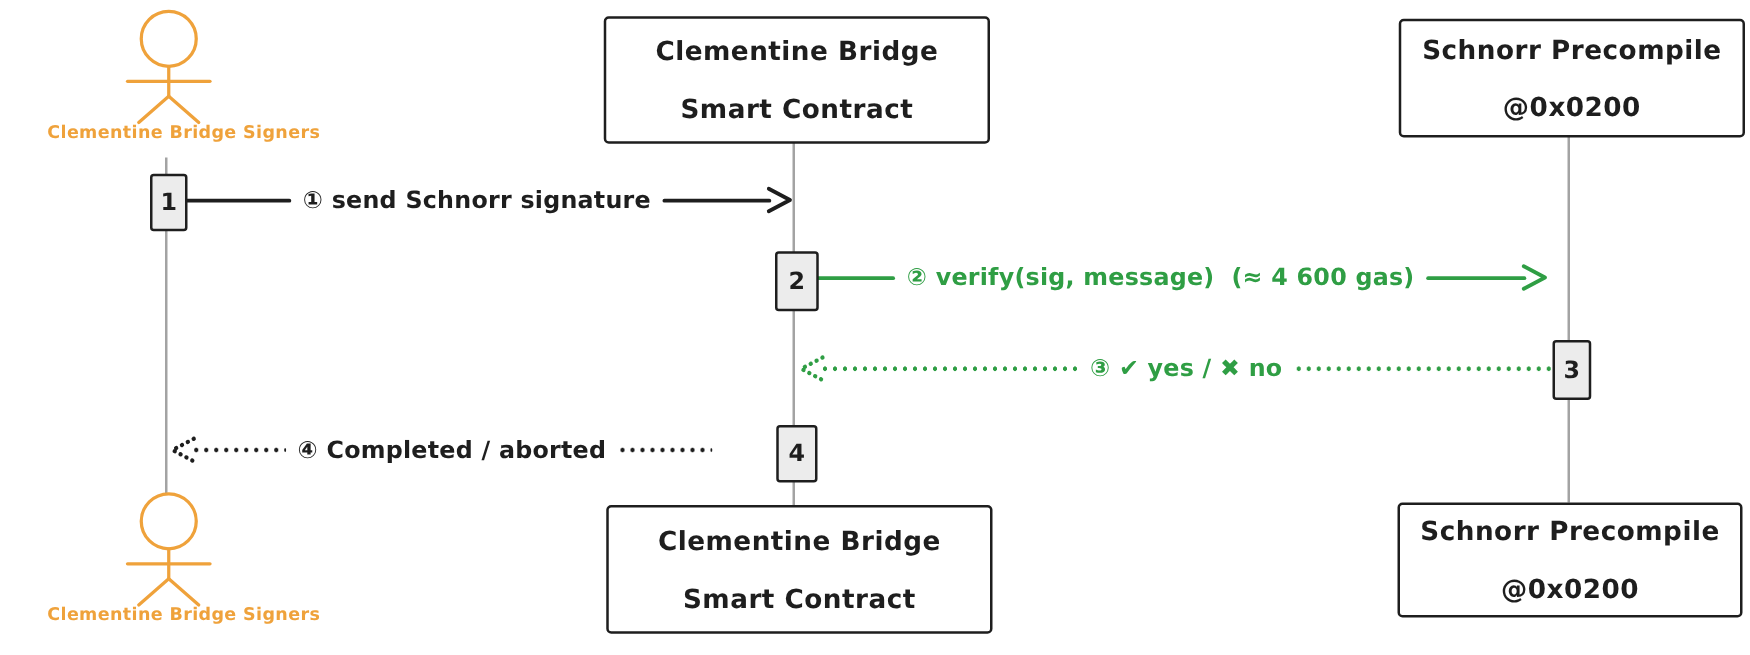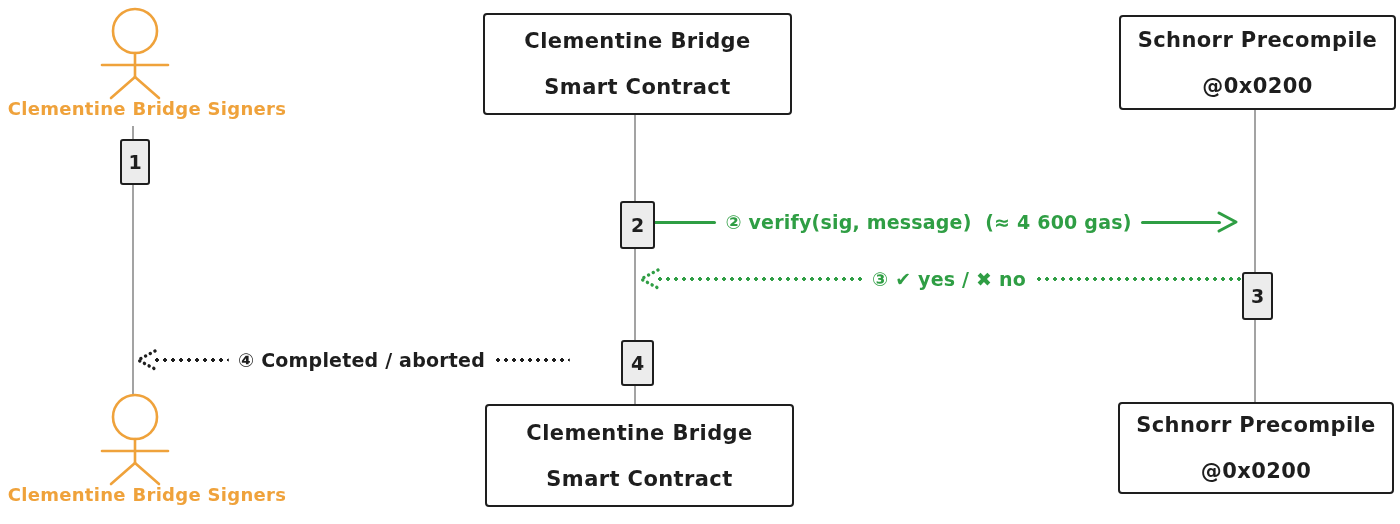--- a/index.html
+++ b/index.html
@@ -15,21 +15,21 @@
   #ll-mid   { left:634px; top:111px; height:293px; }
   #ll-right { left:1254px; top:106px; height:296px; }
 
   
   .actor { position:absolute; left:2px; width:290px; height:122px; z-index:3; }
   .actor.top { top:6px; }
   .actor.bottom { top:392px; }
   .actor .person { position:absolute; left:93px; top:0; }
   .actor .actor-label {
     position:absolute; top:92px; left:0; width:100%; text-align:center;
-    color:var(--orange,#efa23b); font-size:18px; font-weight:600; letter-spacing:.3px;
+    color:var(--orange,#efa23b); font-size:14px; font-weight:600; letter-spacing:.3px;
     white-space:nowrap;
   }
 
   
   .pbox {
     position:absolute; background:#ffffff; border:2.5px solid var(--ink,#1e1e1e);
     border-radius:4px; display:flex; flex-direction:column; align-items:center;
     justify-content:center; gap:22px; font-size:21px; font-weight:600;
     letter-spacing:.4px; z-index:3; text-align:center;
   }
@@ -64,21 +64,21 @@
   .msg .label {
     padding:0 9px; font-size:19px; font-weight:600; letter-spacing:.2px;
     white-space:pre; line-height:36px;
   }
   .msg svg { flex:0 0 auto; display:block; }
   .msg .head-right { margin-left:-7px; }
   .msg .head-left  { margin-right:-7px; }
 
   #msg-1 { left:146px; top:142px; width:490px; }
   #msg-2 { left:636px; top:204px; width:604px; }
-  #msg-3 { left:637px; top:261px; width:605px; }
+  #msg-3 { left:637px; top:277px; width:605px; }
   #msg-4 { left:134px; top:342px; width:436px; }
 </style>
 </head>
 <body>
 
 <div class="canvas">
 
   <div class="lifeline" id="ll-left"></div>
   <div class="lifeline" id="ll-mid"></div>
   <div class="lifeline" id="ll-right"></div>
@@ -120,20 +120,28 @@
   <div class="pbox" id="pbox-precompile-bot">
     <span>Schnorr Precompile</span>
     <span>@0x0200</span>
   </div>
 
   <div class="act" id="act-1">1</div>
   <div class="act" id="act-2">2</div>
   <div class="act" id="act-3">3</div>
   <div class="act" id="act-4">4</div>
 
+  <div class="msg solid m-black" id="msg-1">
+    <div class="seg"></div>
+    <div class="label">① send Schnorr signature</div>
+    <div class="seg"></div>
+    <svg class="head-right" width="26" height="26" viewBox="0 0 26 26">
+      <polyline points="5,4 22,13 5,22" fill="none" stroke="currentColor" stroke-width="3" stroke-linecap="round" stroke-linejoin="round"></polyline>
+    </svg>
+  </div>
 
   <div class="msg solid m-green" id="msg-2">
     <div class="seg"></div>
     <div class="label">② verify(sig, message)  (≈ 4 600 gas)</div>
     <div class="seg"></div>
     <svg class="head-right" width="26" height="26" viewBox="0 0 26 26">
       <polyline points="5,4 22,13 5,22" fill="none" stroke="currentColor" stroke-width="3" stroke-linecap="round" stroke-linejoin="round"></polyline>
     </svg>
   </div>
 

